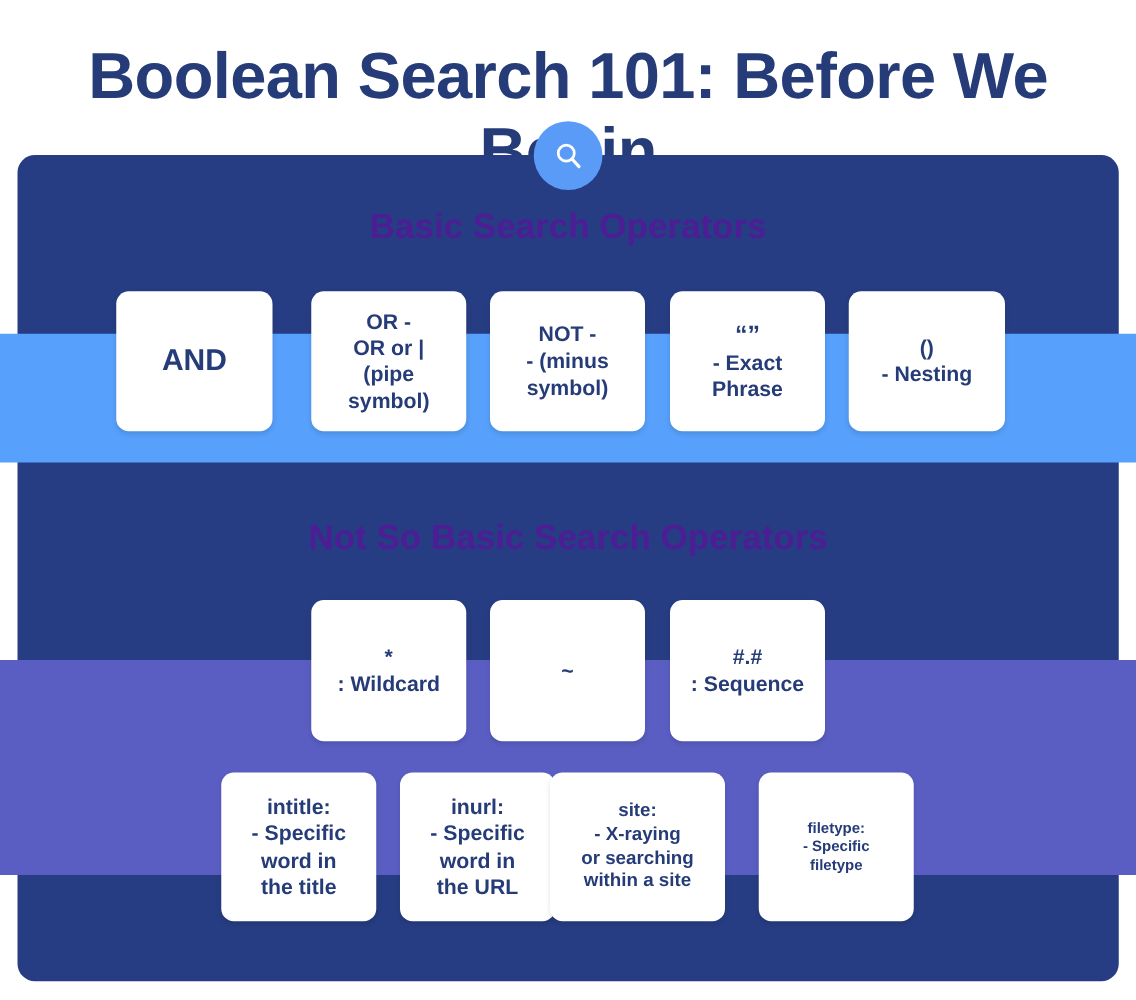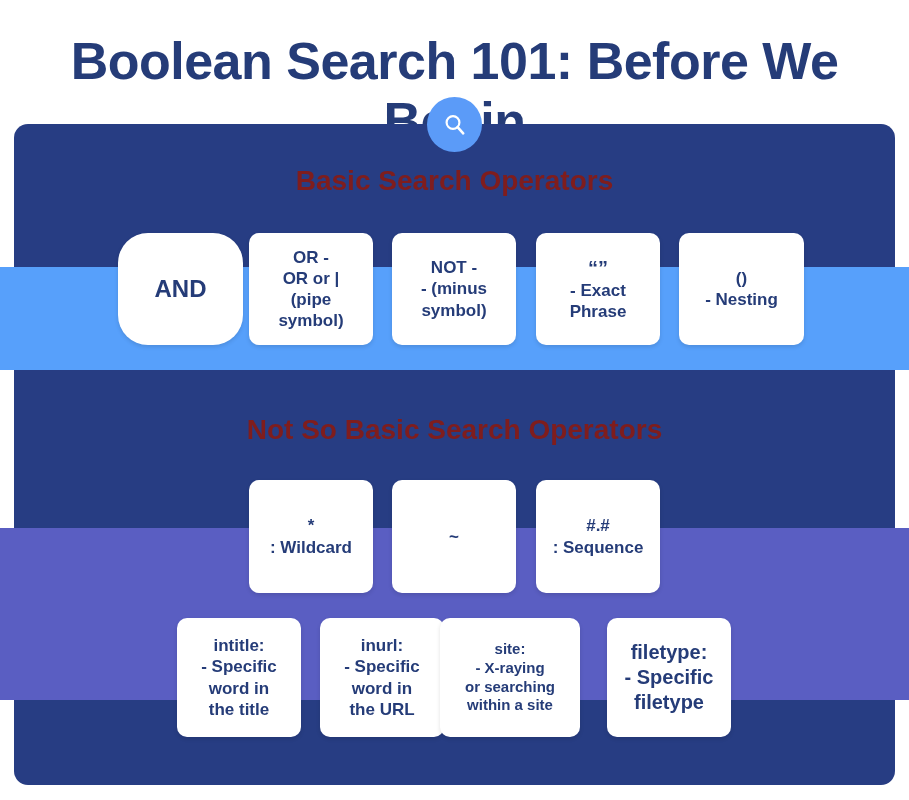--- a/index.html
+++ b/index.html
@@ -74,21 +74,21 @@
     justify-content: center;
   }
   .search-badge svg { display: block; }
 
   
   .section-heading {
     position: absolute;
     left: 0;
     width: 909px;
     text-align: center;
-    color: #7f1d1d;
+    color: #4c1d95;
     font-size: 28px;
     font-weight: bold;
     letter-spacing: 0px;
     z-index: 3;
   }
   .heading-basic { top: 165px; }
   .heading-advanced { top: 414px; }
 
   
   .card {
@@ -111,21 +111,21 @@
   .card .sym {
     display: block;
     font-weight: bold;
   }
   .card .desc {
     display: block;
     font-weight: bold;
   }
 
   
-  .c-and   { left: 118px; top: 233px; width: 125px; height: 112px; border-radius: 30px; }
+  .c-and   { left: 93px; top: 233px; width: 125px; height: 112px; }
   .c-or    { left: 249px; top: 233px; width: 124px; height: 112px; }
   .c-not   { left: 392px; top: 233px; width: 124px; height: 112px; }
   .c-exact { left: 536px; top: 233px; width: 124px; height: 112px; }
   .c-nest  { left: 679px; top: 233px; width: 125px; height: 112px; }
 
   
   .c-wild  { left: 249px; top: 480px; width: 124px; height: 113px; }
   .c-syn   { left: 392px; top: 480px; width: 124px; height: 113px; }
   .c-seq   { left: 536px; top: 480px; width: 124px; height: 113px; }
 
@@ -133,21 +133,21 @@
   .c-intitle  { left: 177px; top: 618px; width: 124px; height: 119px; }
   .c-inurl    { left: 320px; top: 618px; width: 124px; height: 119px; }
   .c-site     { left: 440px; top: 618px; width: 140px; height: 119px; }
   .c-filetype { left: 607px; top: 618px; width: 124px; height: 119px; }
 
   .fs-and   { font-size: 24px; }
   .fs-sym17 { font-size: 17px; }
   .fs-sym20 { font-size: 20px; }
   .fs-body  { font-size: 17px; }
   .fs-body15 { font-size: 15px; }
-  .fs-body16 { font-size: 20px; }
+  .fs-body16 { font-size: 12px; }
 </style>
 </head>
 <body>
 
 <div class="page-title">Boolean Search 101: Before We Begin</div>
 
 <div class="panel"></div>
 
 <div class="band band-blue"></div>
 <div class="band band-purple"></div>

